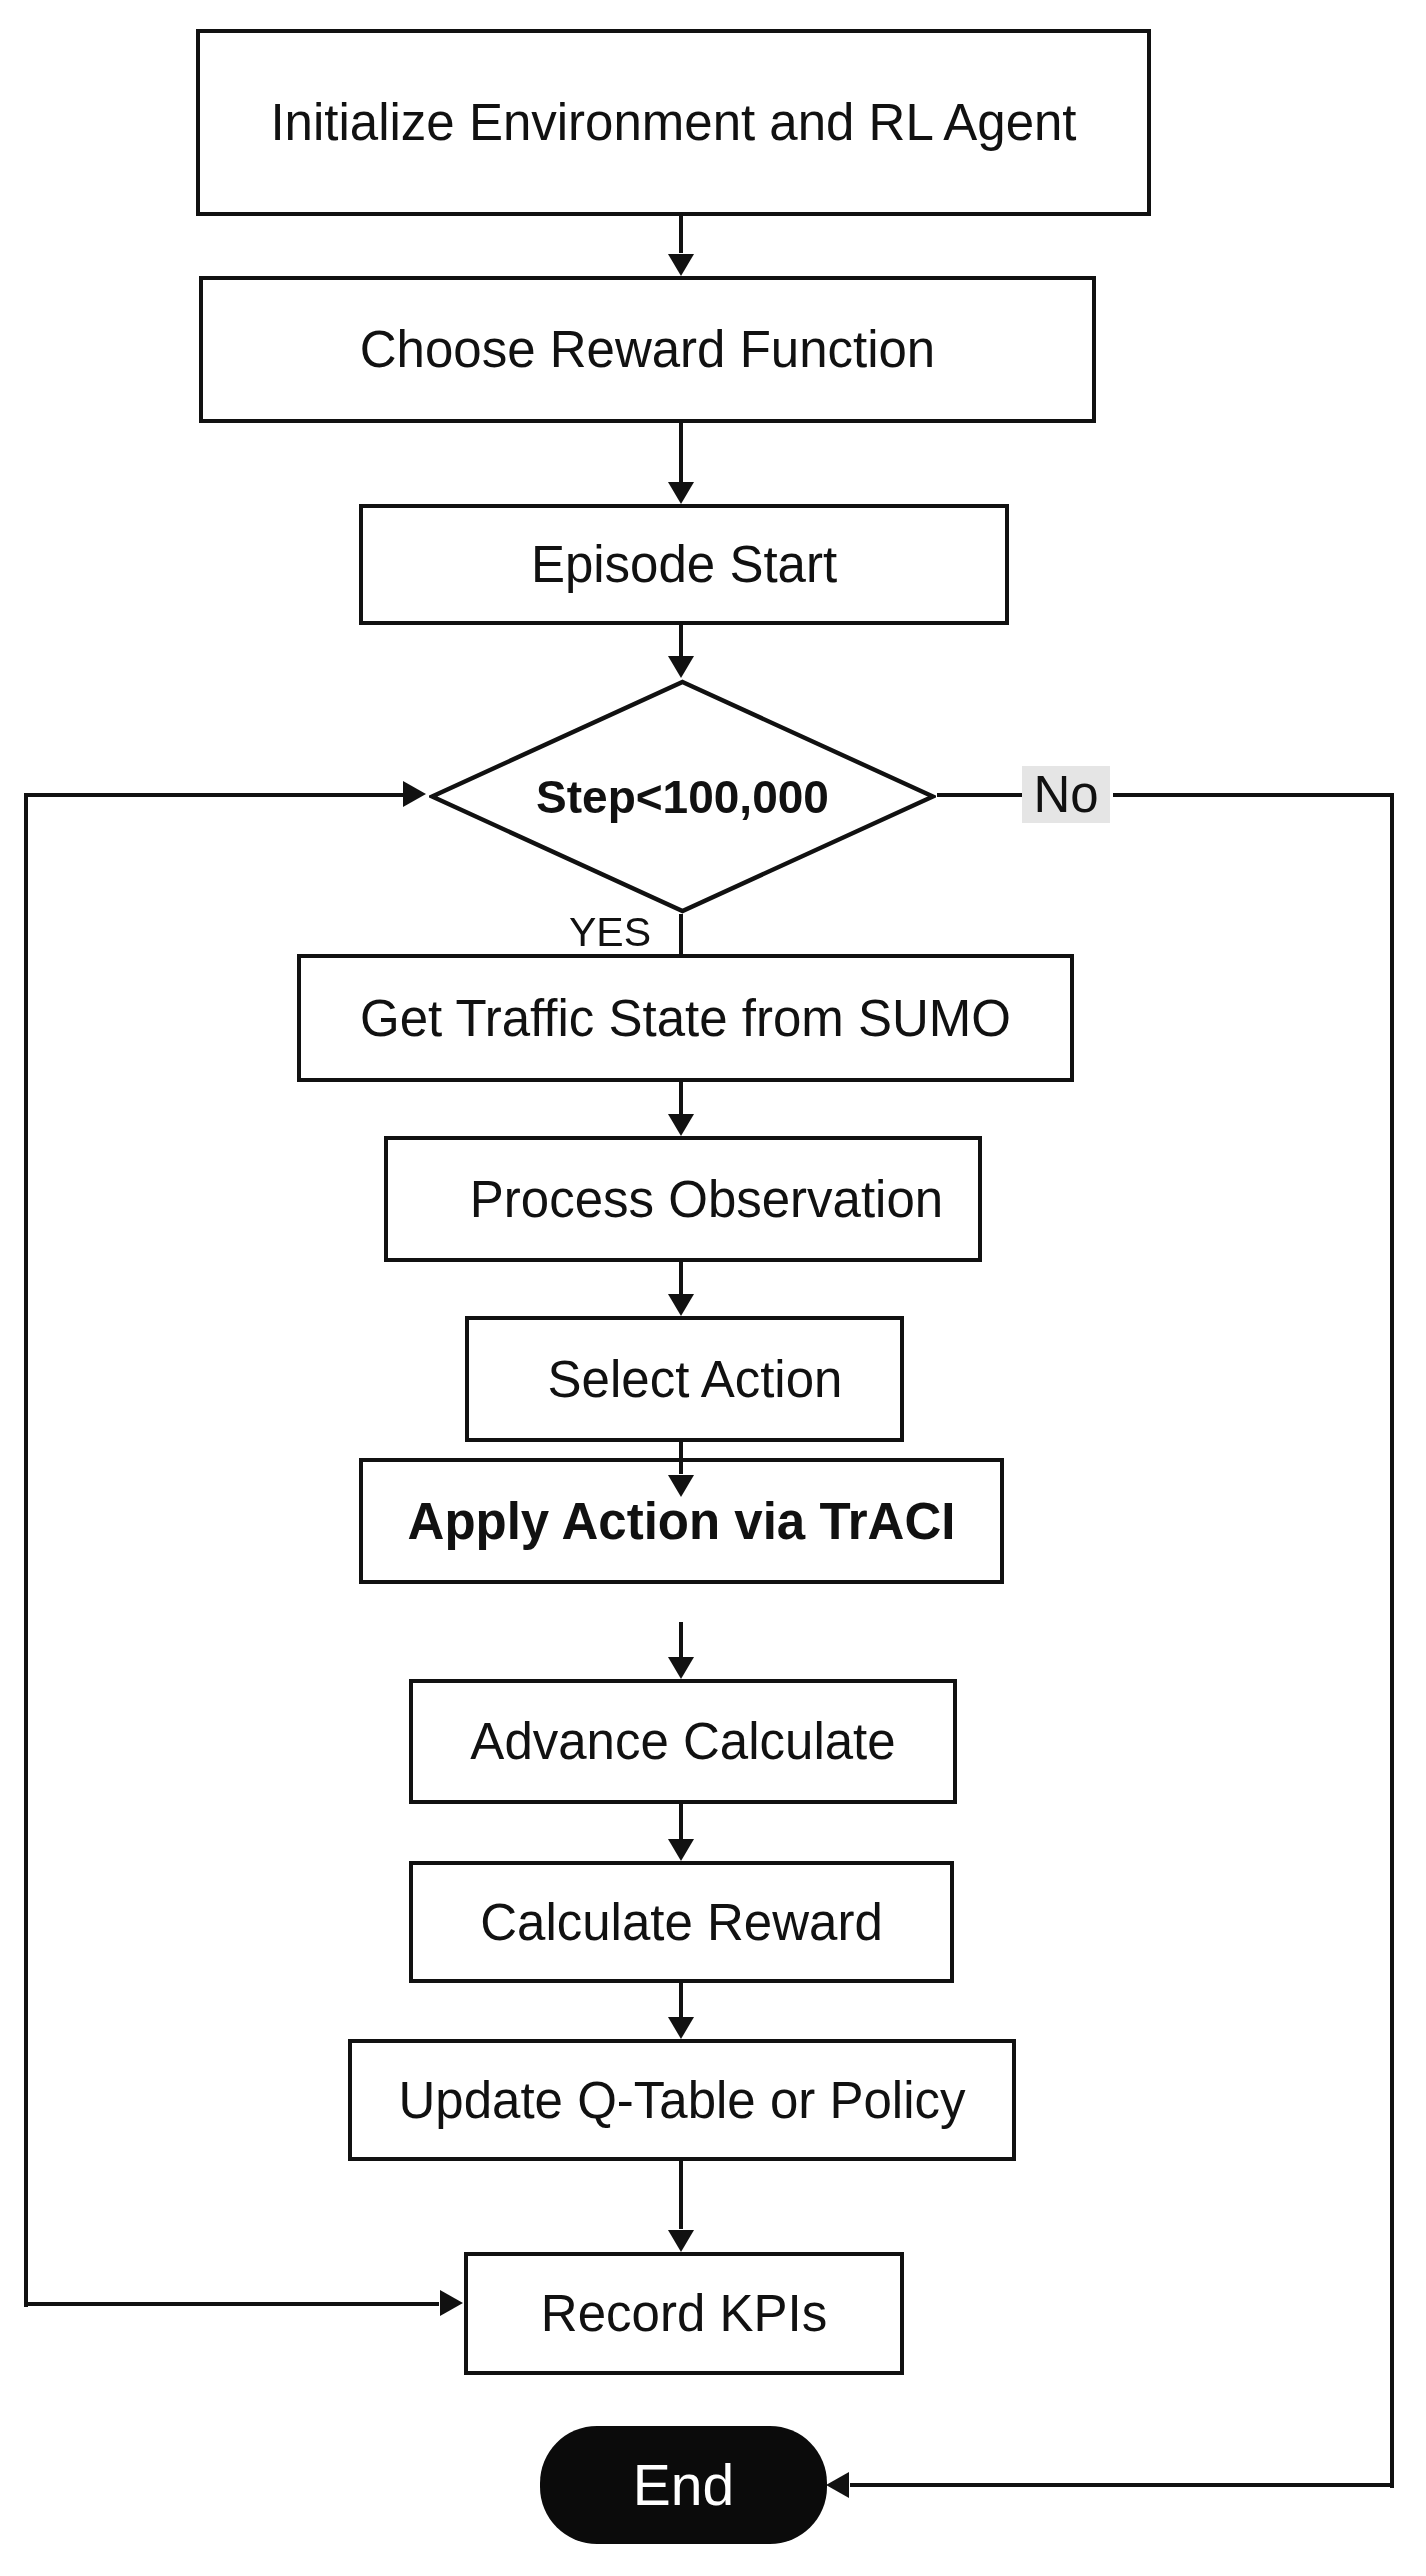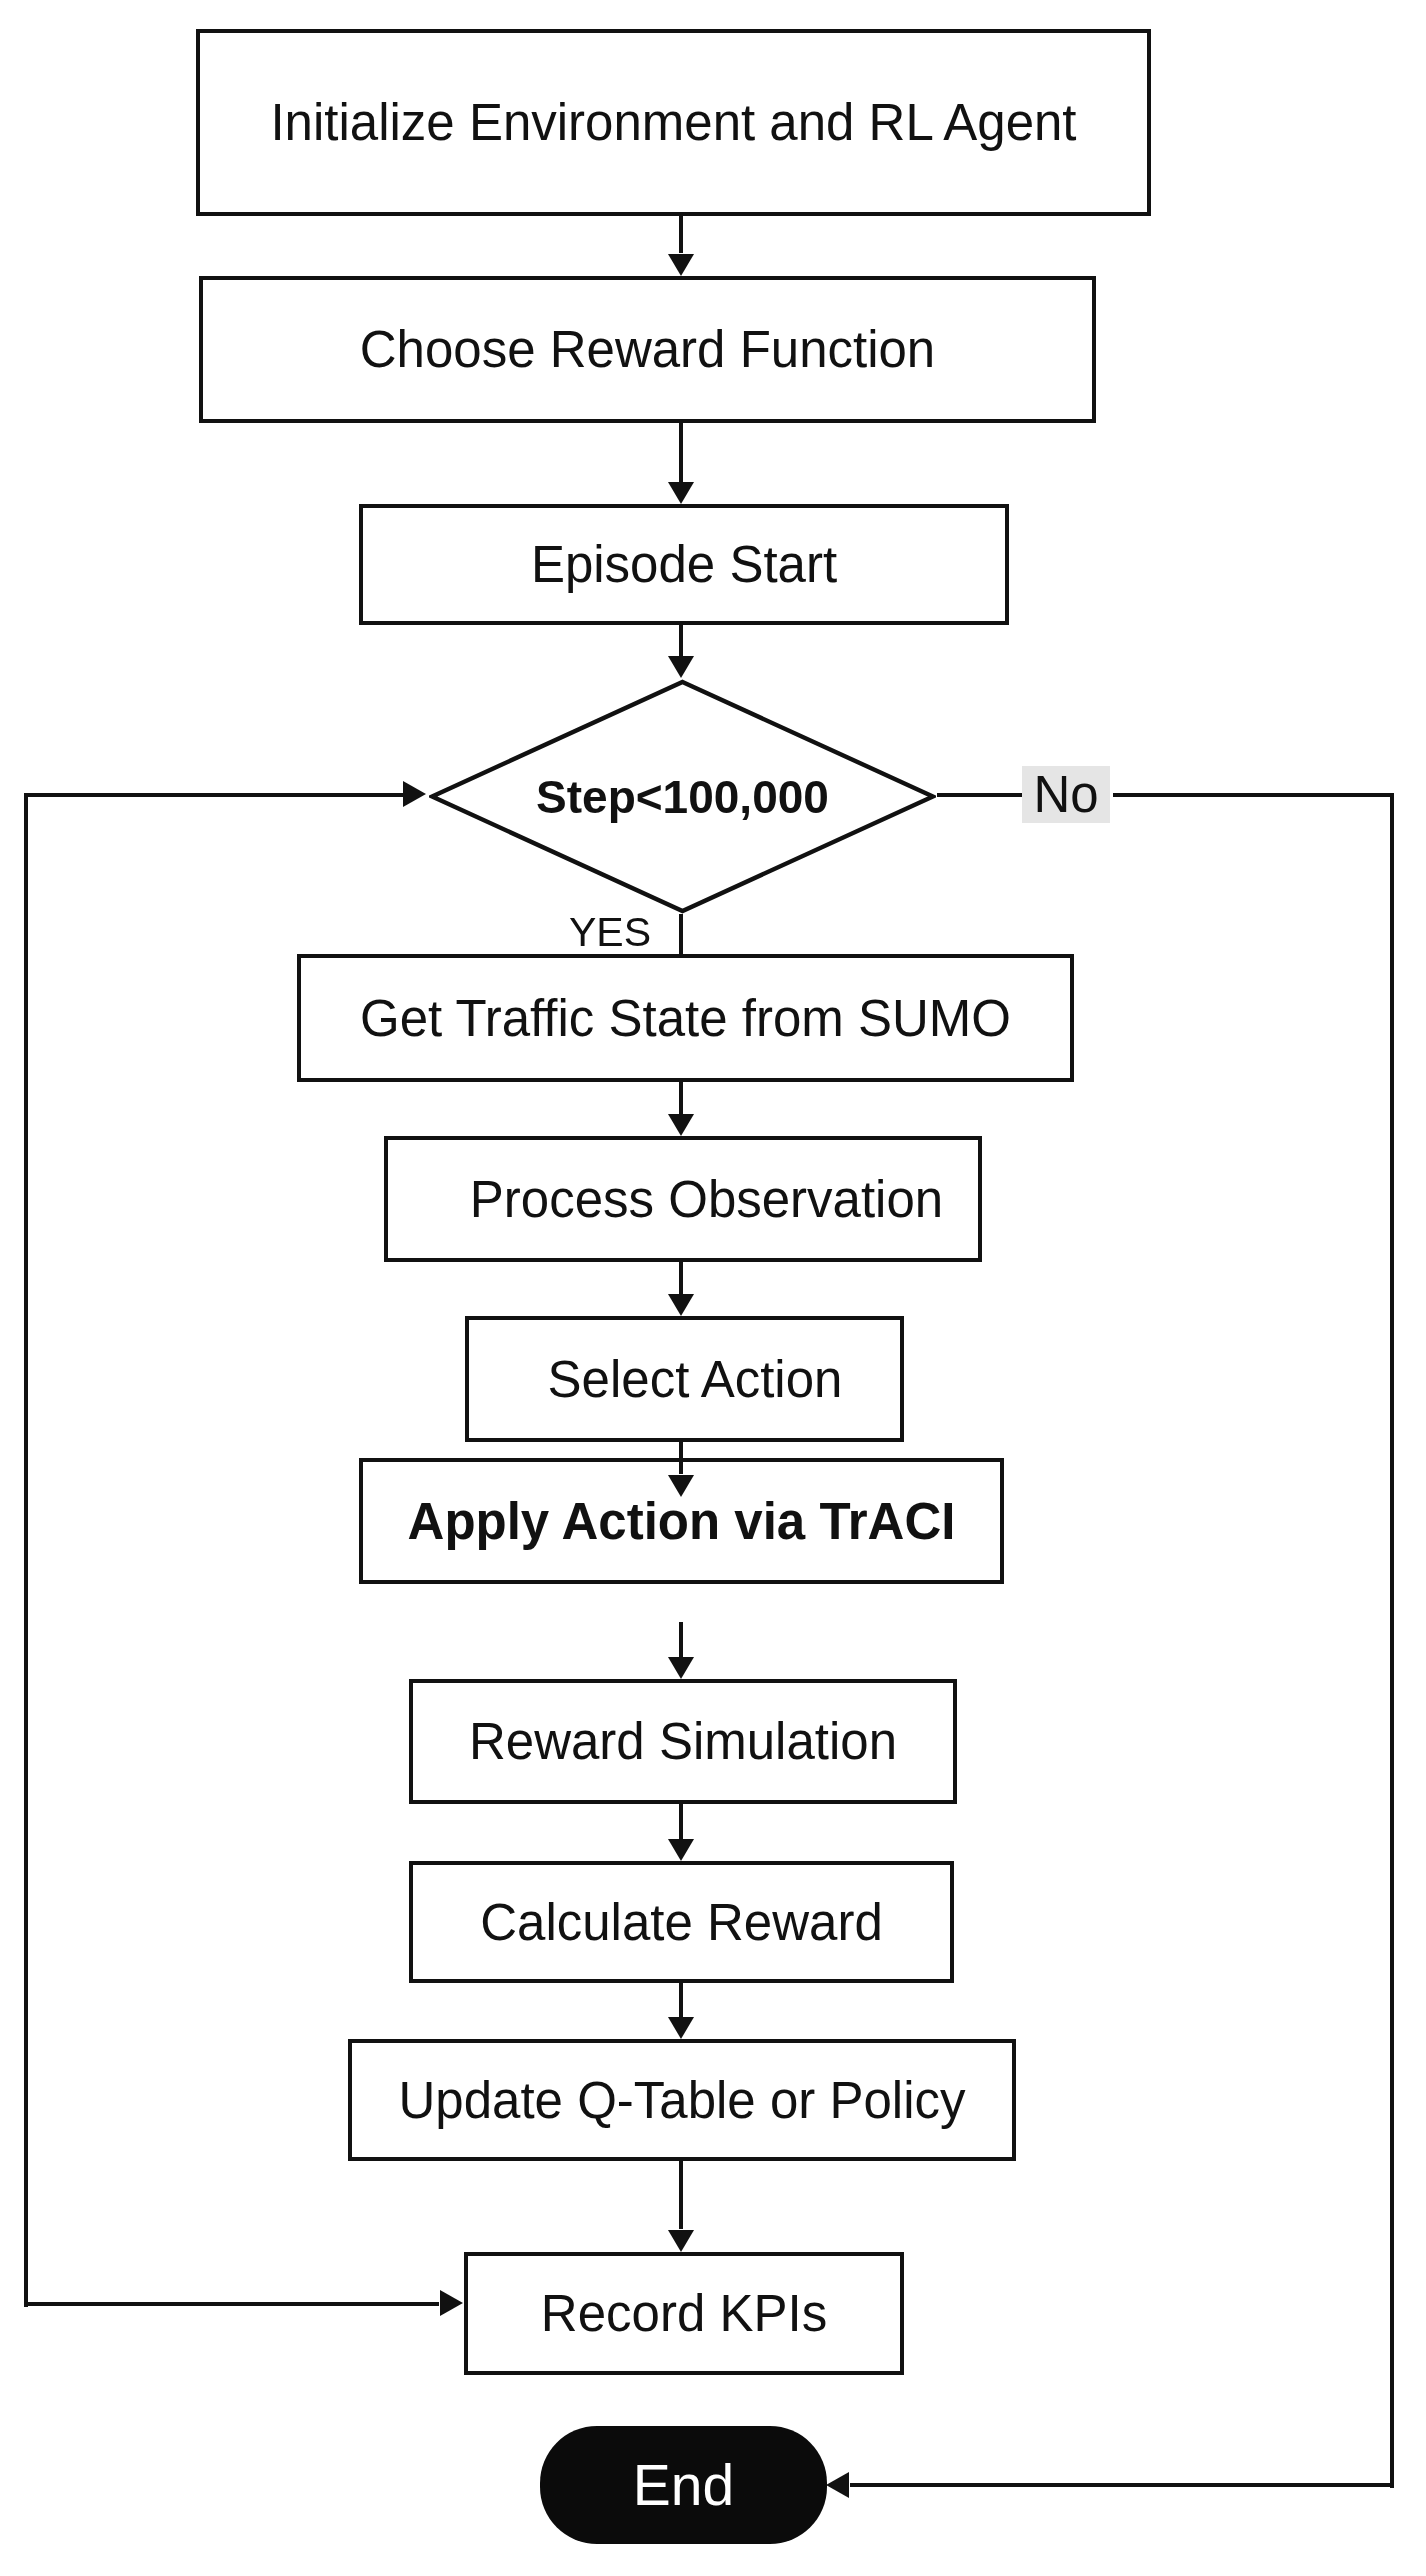--- a/index.html
+++ b/index.html
@@ -117,21 +117,21 @@
 
 <div id="canvas">
 
   <div class="node" id="b-init">Initialize Environment and RL Agent</div>
   <div class="node" id="b-choose">Choose Reward Function</div>
   <div class="node" id="b-episode">Episode Start</div>
   <div class="node" id="b-sumo">Get Traffic State from SUMO</div>
   <div class="node" id="b-process">Process Observation</div>
   <div class="node" id="b-select">Select Action</div>
   <div class="node" id="b-apply">Apply Action via TrACI</div>
-  <div class="node" id="b-advance">Reward Simulation</div>
+  <div class="node" id="b-advance">Advance Calculate</div>
   <div class="node" id="b-calc">Calculate Reward</div>
   <div class="node" id="b-update">Update Q-Table or Policy</div>
   <div class="node" id="b-record">Record KPIs</div>
 
   <svg id="diamond-svg" viewBox="0 0 690 320" xmlns="http://www.w3.org/2000/svg">
     <polygon points="345,4 686,160 345,316 4,160" fill="#ffffff" stroke="#111111" stroke-width="6"></polygon>
   </svg>
   <div id="diamond-label">Step&lt;100,000</div>
 
   <div class="node terminator" id="b-end">End</div>

